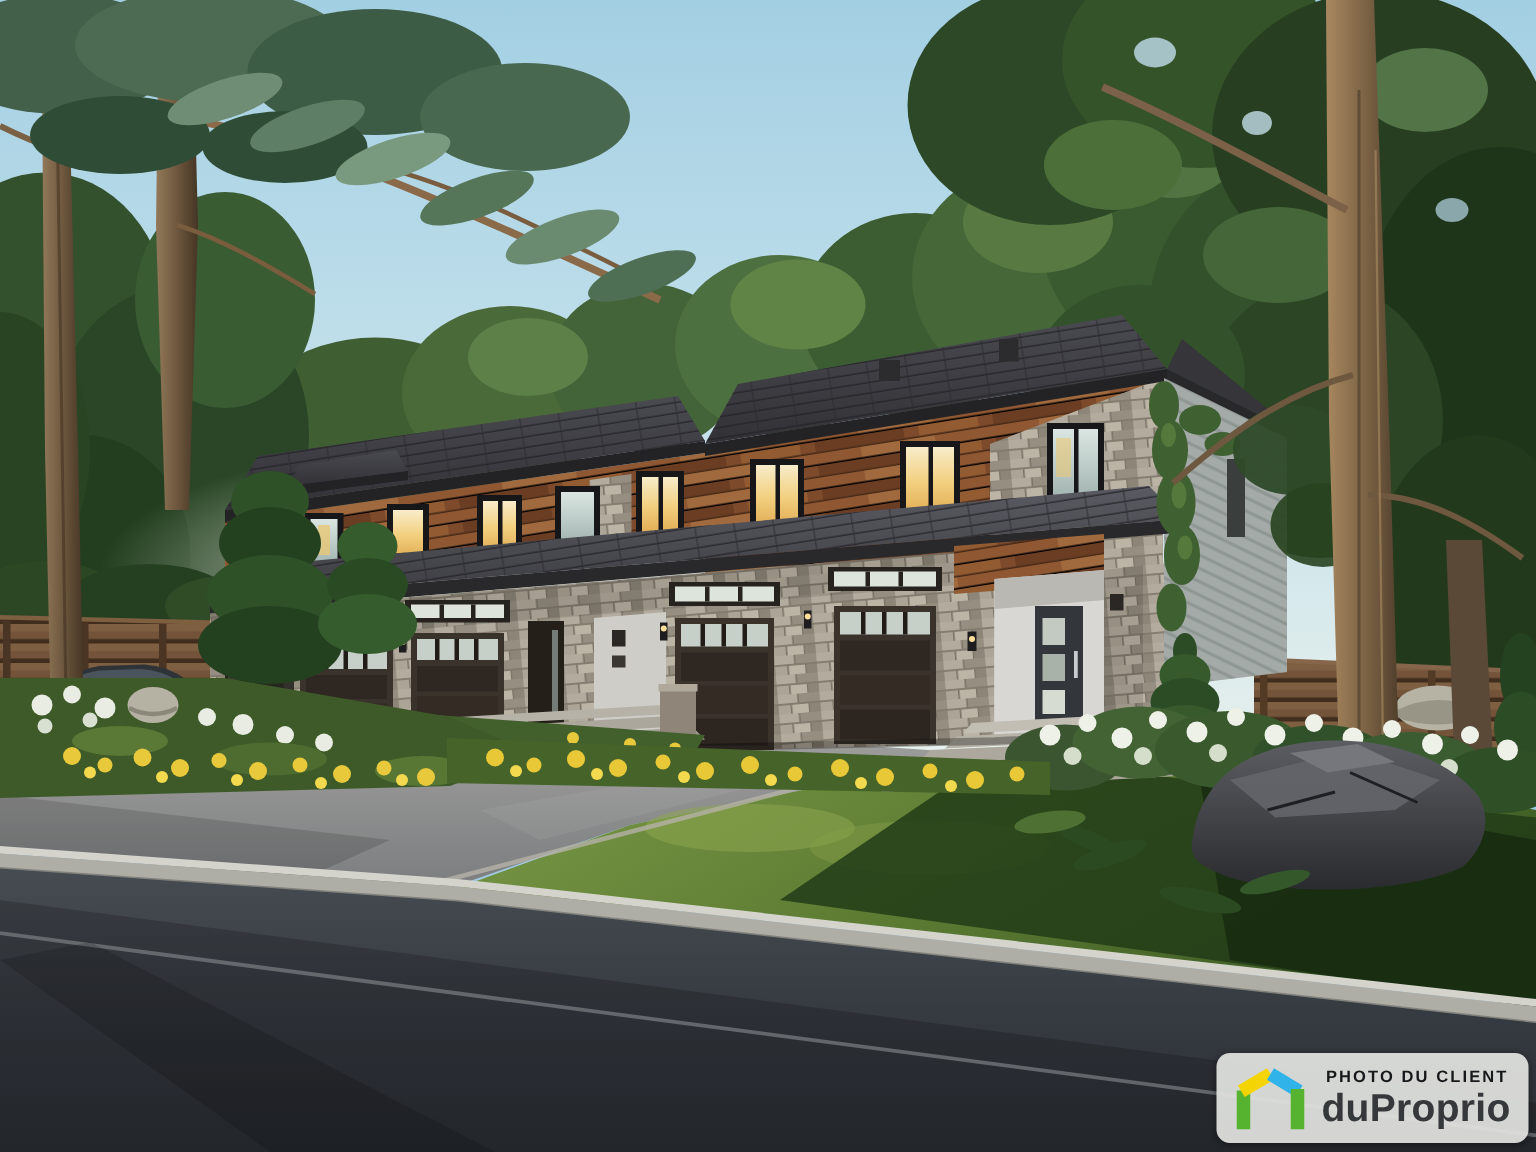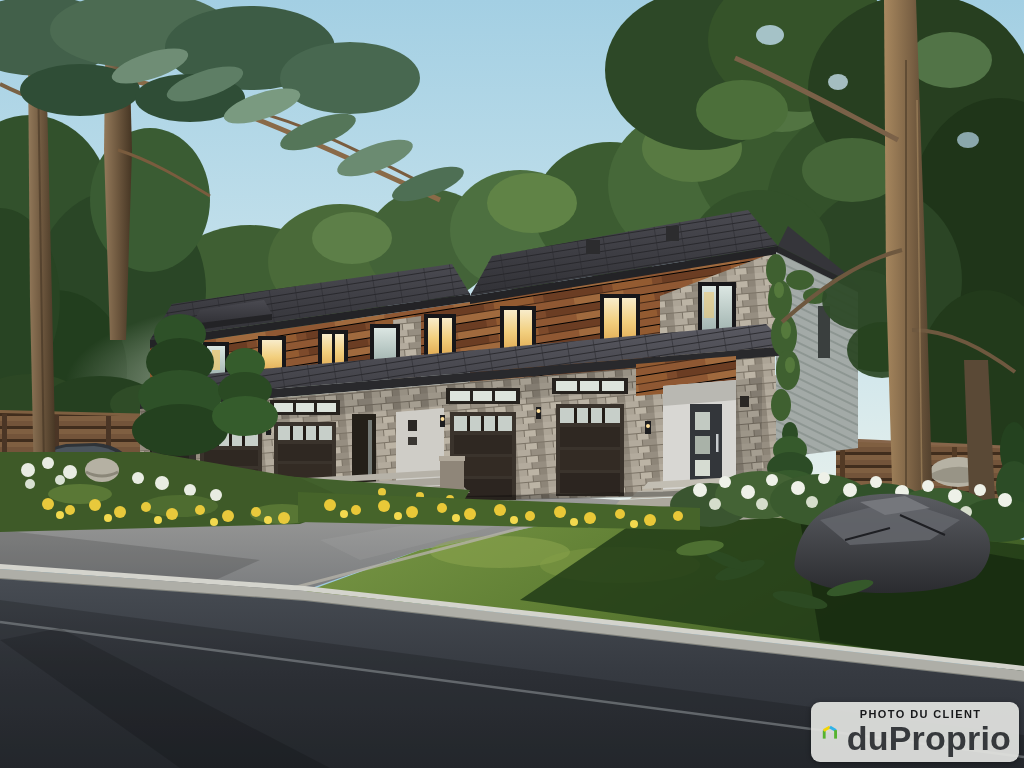--- a/index.html
+++ b/index.html
@@ -4,22 +4,22 @@
 <style>
   html,body{margin:0;padding:0;background:#111;}
   #stage{position:relative;width:1024px;height:768px;overflow:hidden;
          font-family:"Liberation Sans",sans-serif;background:#9ec9de;}
   #scene{position:absolute;left:0;top:0;}
   .wm{position:absolute;left:811px;top:702px;width:208px;height:60px;
       border-radius:9px;display:flex;align-items:center;gap:9px;
       padding:0 8px 0 11px;box-sizing:border-box;
       box-shadow:0 1px 5px rgba(0,0,0,.4);}
   .wm-text{display:flex;flex-direction:column;line-height:1;}
-  .wm-label{font-size:11px;font-weight:800;letter-spacing:1.4px;margin-left:13px;}
-  .wm-brand{font-size:34px;font-weight:800;letter-spacing:.2px;margin-top:1px;}
+  .wm-label{font-size:11px;font-weight:800;letter-spacing:1.4px;margin-left:3px;}
+  .wm-brand{font-size:26px;font-weight:800;letter-spacing:.2px;margin-top:1px;}
 </style>
 </head>
 <body>
 
 <div id="stage">
 <svg id="scene" width="1024" height="768" viewBox="0 0 1024 768">
 <defs>
   <linearGradient id="sky" x1="0" y1="0" x2="0" y2="1">
     <stop offset="0" stop-color="#a3cfe3"></stop>
           <stop offset=".55" stop-color="#c6e2ec"></stop>

